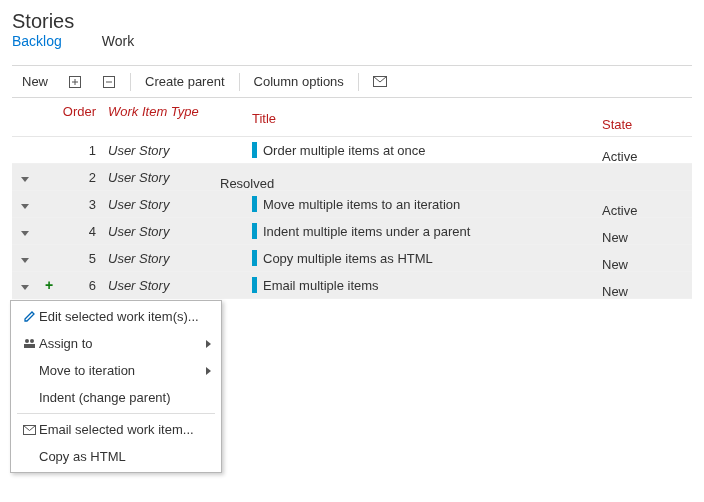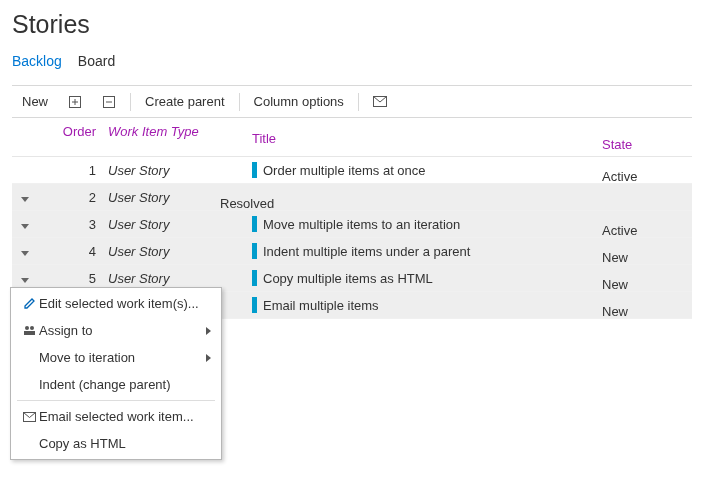--- a/index.html
+++ b/index.html
@@ -7,28 +7,28 @@
     font-family: "Segoe UI", Tahoma, sans-serif;
     font-size: 13px;
     color: #333;
     background: #fff;
     width: 704px;
     height: 502px;
     overflow: hidden;
     padding: 8px 12px 0 12px;
   }
   .page-title {
-    font-size: 25px;
+    font-size: 20px;
     font-weight: 300;
     color: #333;
-    margin: 2px 0 14px 0;
+    margin: 2px 0 0 0;
   }
   .tabs {
     display: flex;
-    gap: 16px;
+    gap: 40px;
     border-bottom: none;
     margin-bottom: 12px;
   }
   .tab {
     font-size: 14px;
     color: #333;
     cursor: pointer;
     padding-bottom: 4px;
   }
   .tab.active {
@@ -60,21 +60,21 @@
     width: 14px; height: 14px;
     display: inline-flex;
     align-items: center; justify-content: center;
   }
   .grid {
     width: 100%;
     font-size: 13px;
   }
   .grid-header {
     display: flex;
-    color: #a21caf;
+    color: #b91c1c;
     padding: 6px 0 4px 0;
     border-bottom: 1px solid #e6e6e6;
   }
   .grid-row {
     display: flex;
     align-items: center;
     height: 27px;
     border-bottom: 1px solid #f0f0f0;
     position: relative;
   }
@@ -91,21 +91,21 @@
   .chev-down {
     display:inline-block;
     border-left:4px solid transparent;
     border-right:4px solid transparent;
     border-top:5px solid #666;
   }
   .plus-green { color: #107c10; font-weight: bold; font-size: 14px; }
   .ctx-menu {
     position: absolute;
     left: 10px;
-    top: 287px;
+    top: 300px;
     width: 212px;
     background: #fff;
     border: 1px solid #b6b6b6;
     box-shadow: 2px 2px 4px rgba(0,0,0,0.2);
     padding: 2px 0;
   }
   .ctx-item {
     display: flex;
     align-items: center;
     padding: 6px 10px 6px 8px;
@@ -125,21 +125,21 @@
     height: 1px; background: #ddd; margin: 2px 6px;
   }
 </style>
 </head>
 <body>
 
 <div class="page-title">Stories</div>
 
 <div class="tabs">
   <div class="tab active">Backlog</div>
-  <div class="tab">Board</div>
+  <div class="tab">Work</div>
 </div>
 
 <div class="toolbar">
   <div class="tb-item">
     <span>New</span>
   </div>
   <div class="tb-item">
     <span class="iconbox">
       <svg width="12" height="12" viewBox="0 0 12 12">
           <rect x="0.5" y="0.5" width="11" height="11" fill="none" stroke="#555"></rect>

